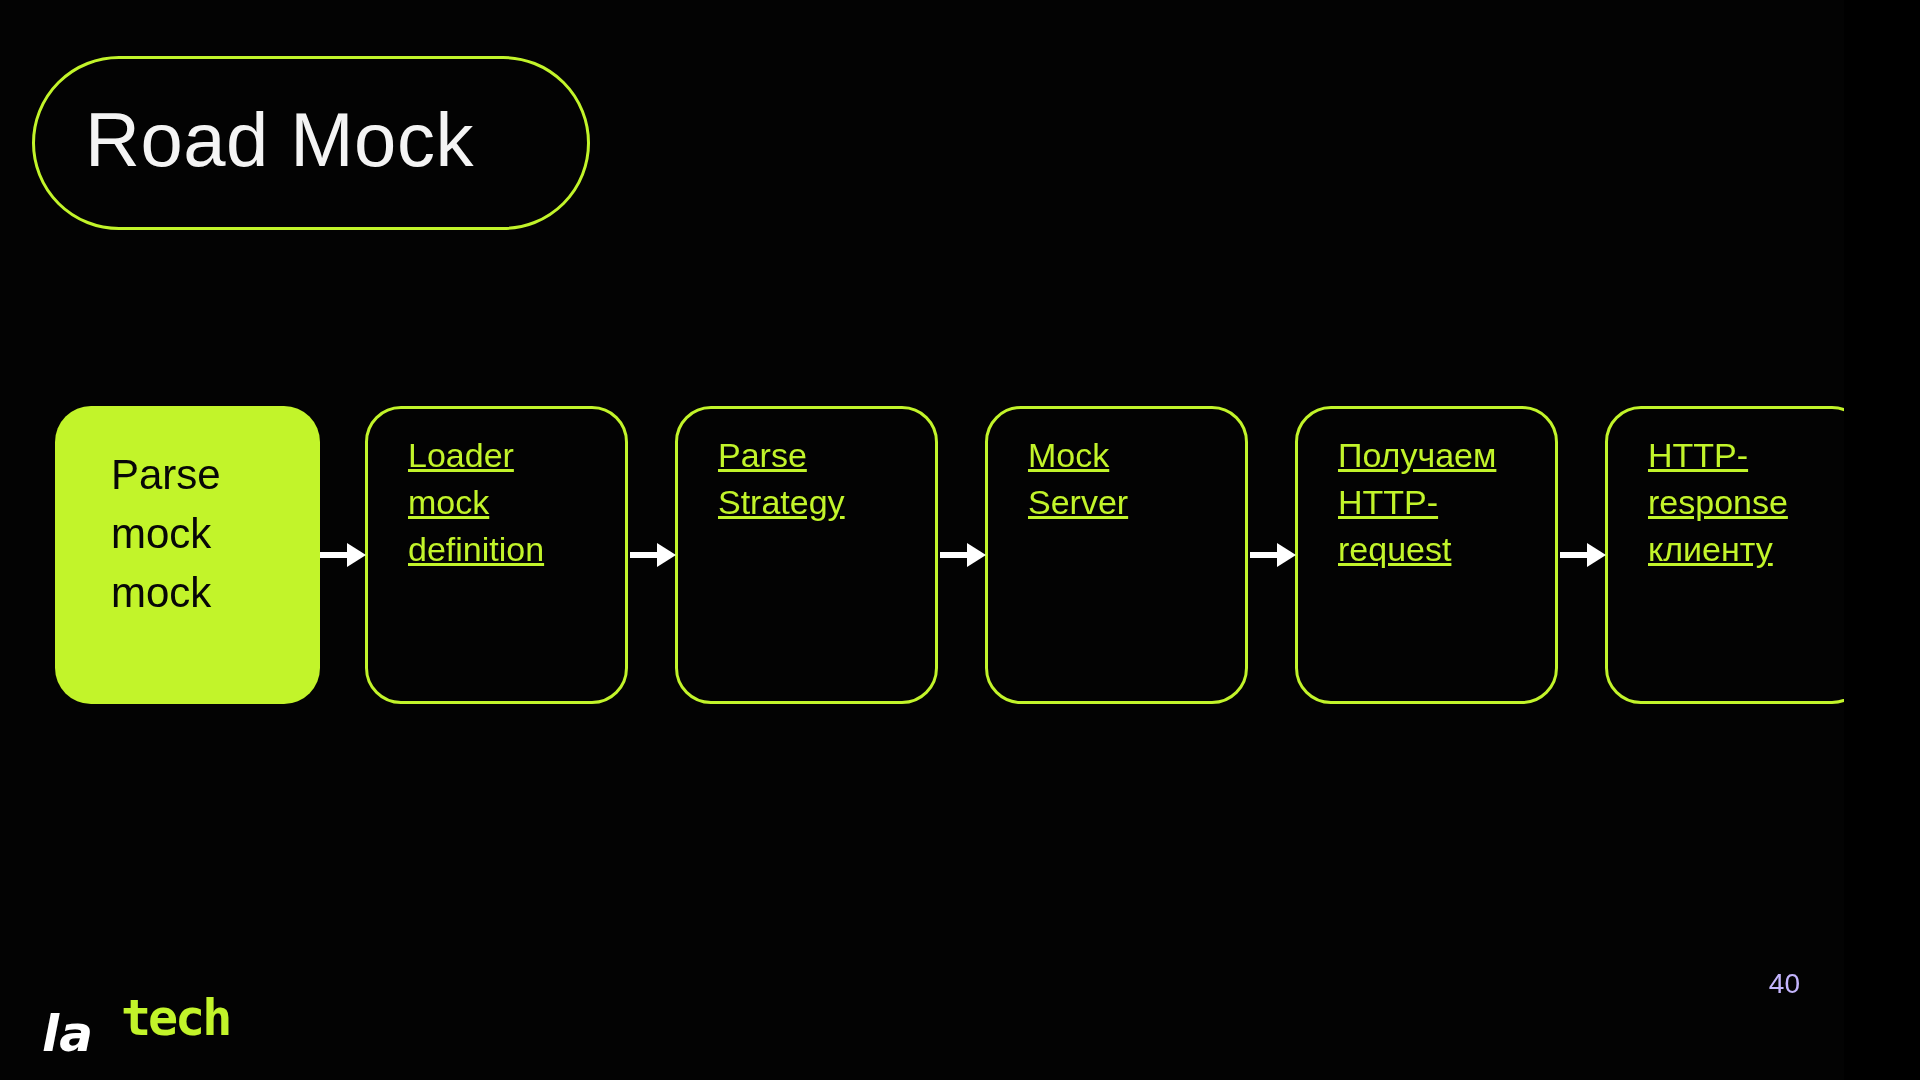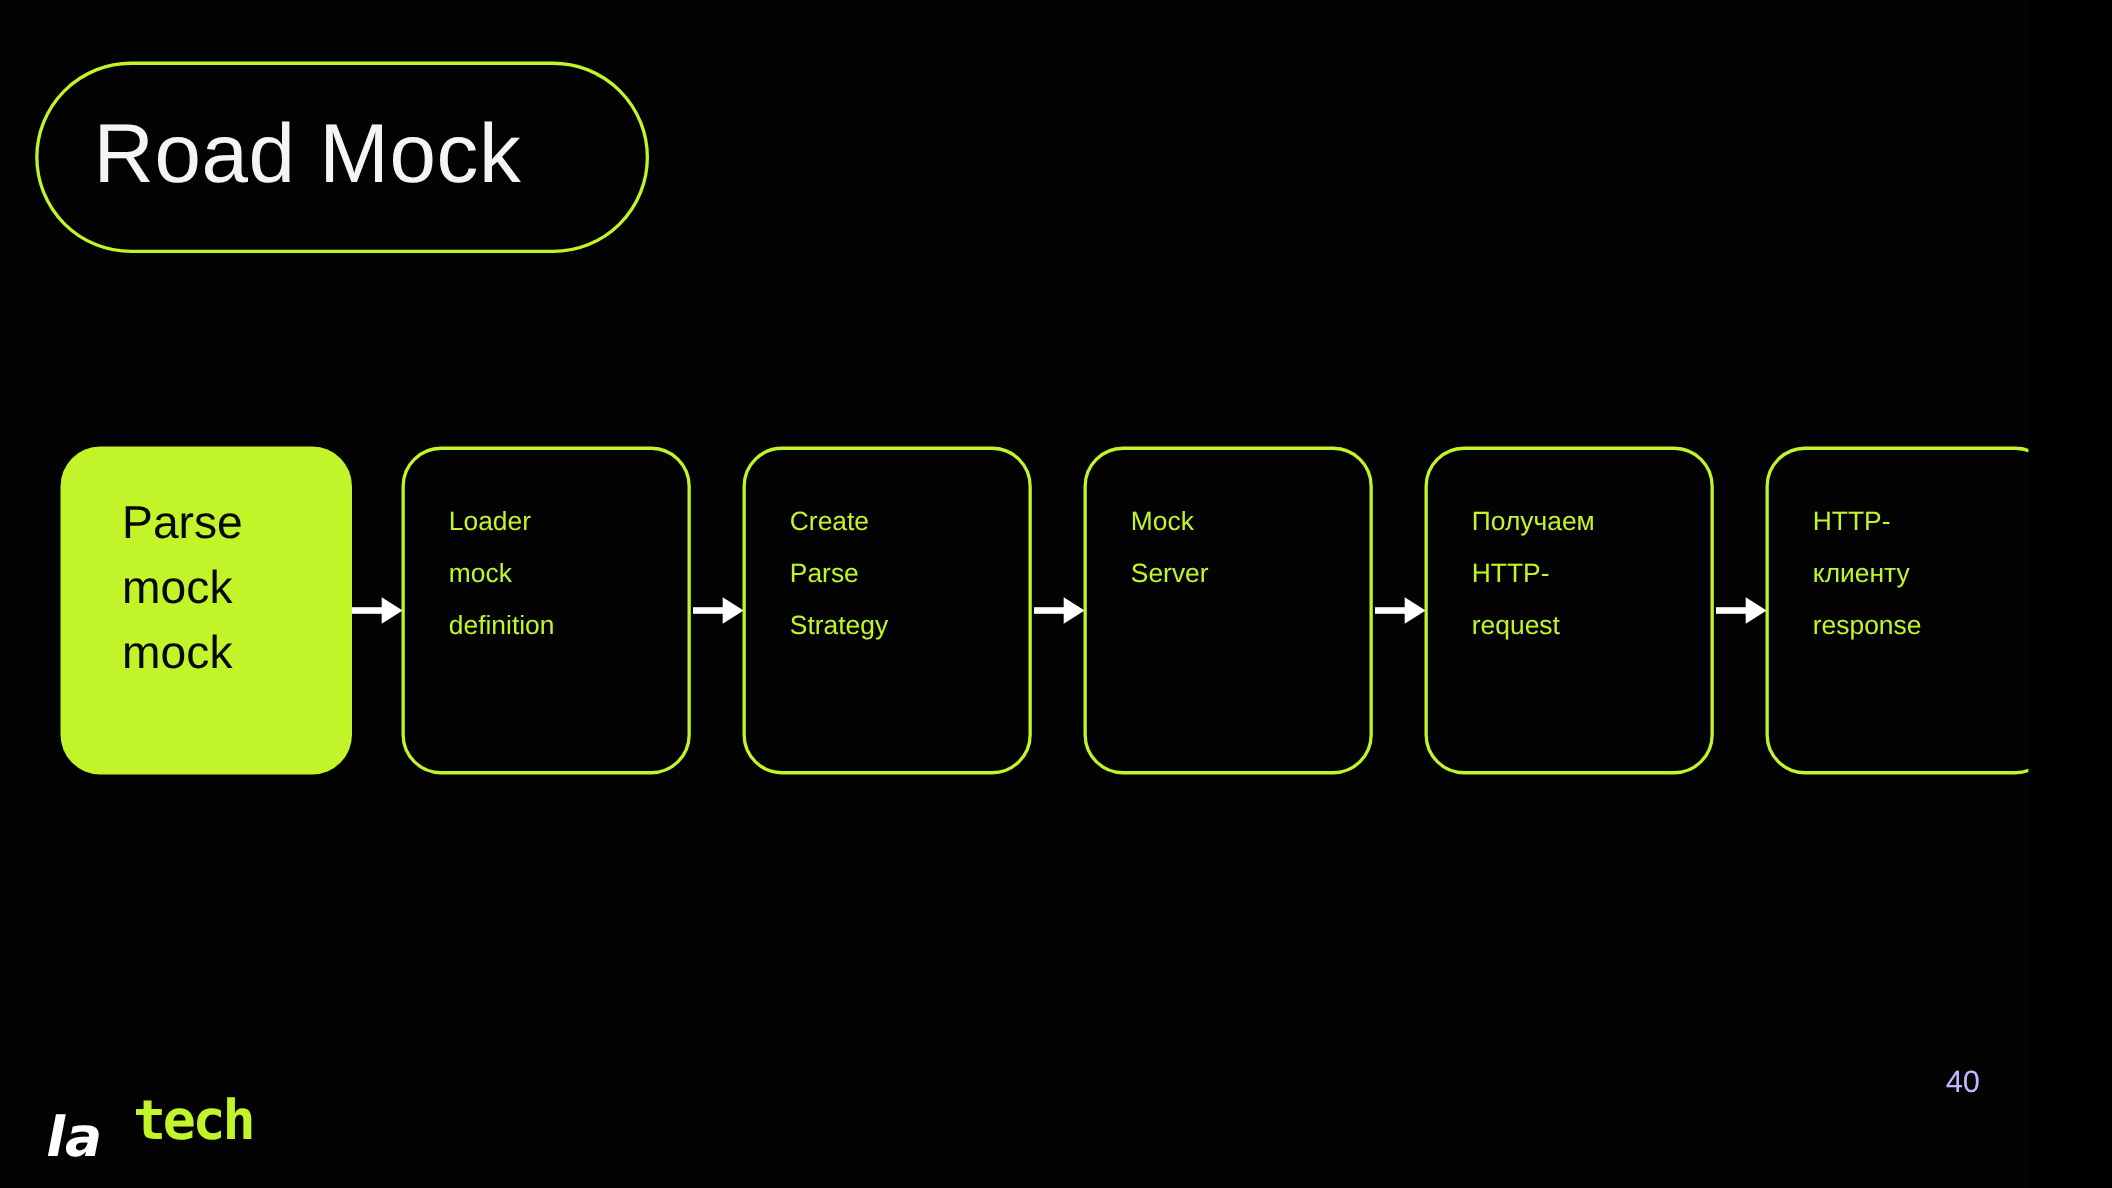--- a/index.html
+++ b/index.html
@@ -17,21 +17,21 @@
   .title-text {
     color:#f4f4f4; font-size:76px; font-weight:400; letter-spacing:0.5px;
     white-space:nowrap; margin-top:-8px;
   }
   .step {
     position:absolute; top:406px; height:298px; width:263px;
     box-sizing:border-box; border-radius:36px;
   }
   .step.outlined {
     border:3px solid var(--lime); color:var(--lime);
-    padding:42px 12px 0 40px; font-size:24px; line-height:47px;
+    padding:23px 12px 0 40px; font-size:34px; line-height:47px;text-decoration:underline;
   }
   .step.filled {
     background:var(--lime); color:#070707; width:265px;
     padding:39px 10px 0 56px; font-size:42px; line-height:59px;
   }
   .step .line { white-space:nowrap; }
   .arrow {
     position:absolute; top:540px; width:47px; height:30px;
   }
   .footer-logo {
@@ -66,40 +66,39 @@
     <div class="line">mock</div>
   </div>
 
   <div class="step outlined" style="left:365px;">
     <div class="line">Loader</div>
     <div class="line">mock</div>
     <div class="line">definition</div>
   </div>
 
   <div class="step outlined" style="left:675px;">
-    <div class="line">Create</div>
     <div class="line">Parse</div>
     <div class="line">Strategy</div>
   </div>
 
   <div class="step outlined" style="left:985px;">
     <div class="line">Mock</div>
     <div class="line">Server</div>
   </div>
 
   <div class="step outlined" style="left:1295px;">
     <div class="line">Получаем</div>
     <div class="line">HTTP-</div>
     <div class="line">request</div>
   </div>
 
   <div class="step outlined" style="left:1605px;">
     <div class="line">HTTP-</div>
+    <div class="line">response</div>
     <div class="line">клиенту</div>
-    <div class="line">response</div>
   </div>
 
   <svg class="arrow" style="left:320px;" viewBox="0 0 47 30">
     <rect x="0" y="12" width="29" height="6" fill="#ffffff"></rect>
     <polygon points="27,3 46,15 27,27" fill="#ffffff"></polygon>
   </svg>
   <svg class="arrow" style="left:630px;" viewBox="0 0 47 30">
     <rect x="0" y="12" width="29" height="6" fill="#ffffff"></rect>
     <polygon points="27,3 46,15 27,27" fill="#ffffff"></polygon>
   </svg>

